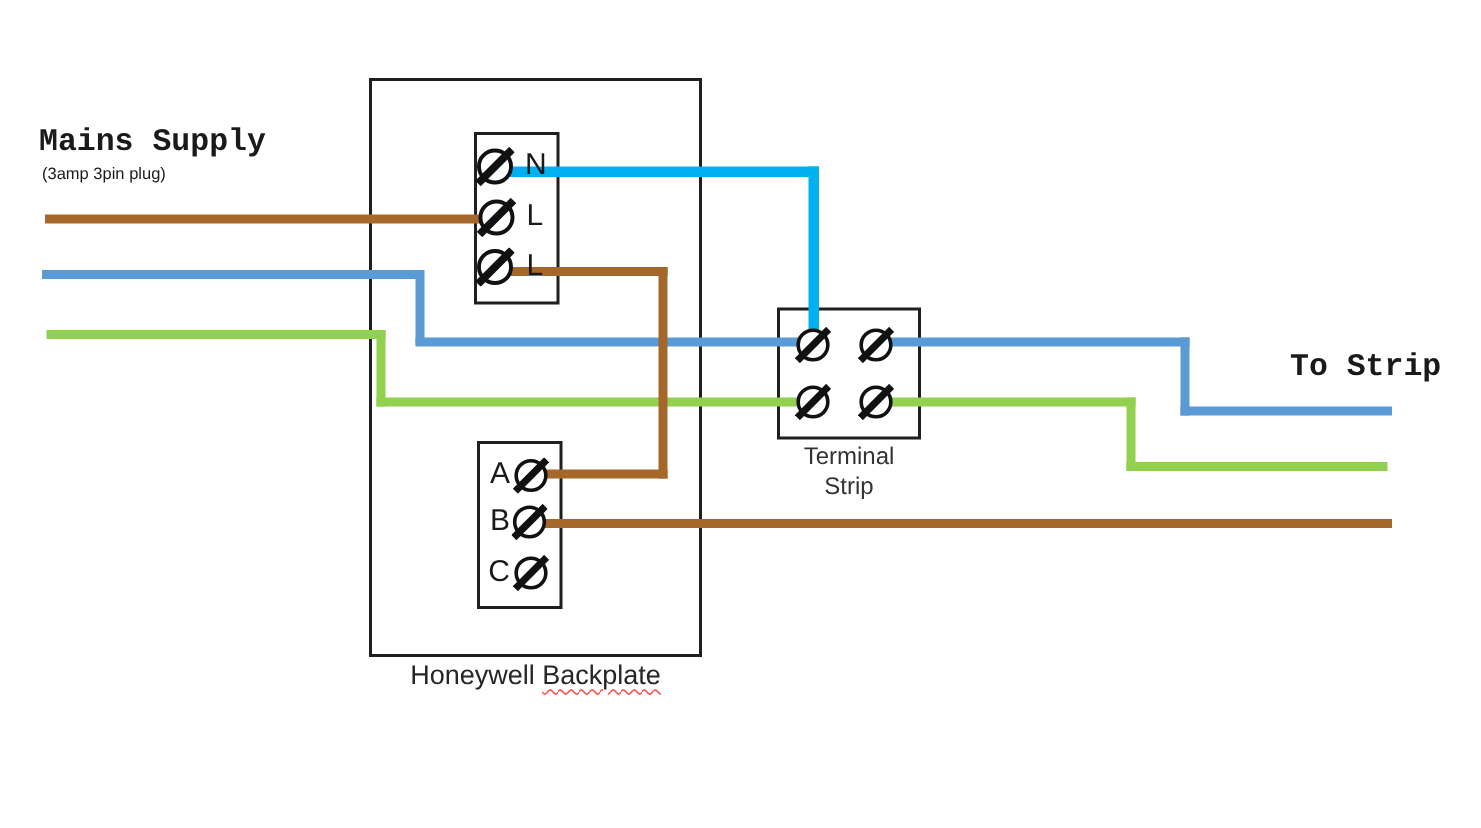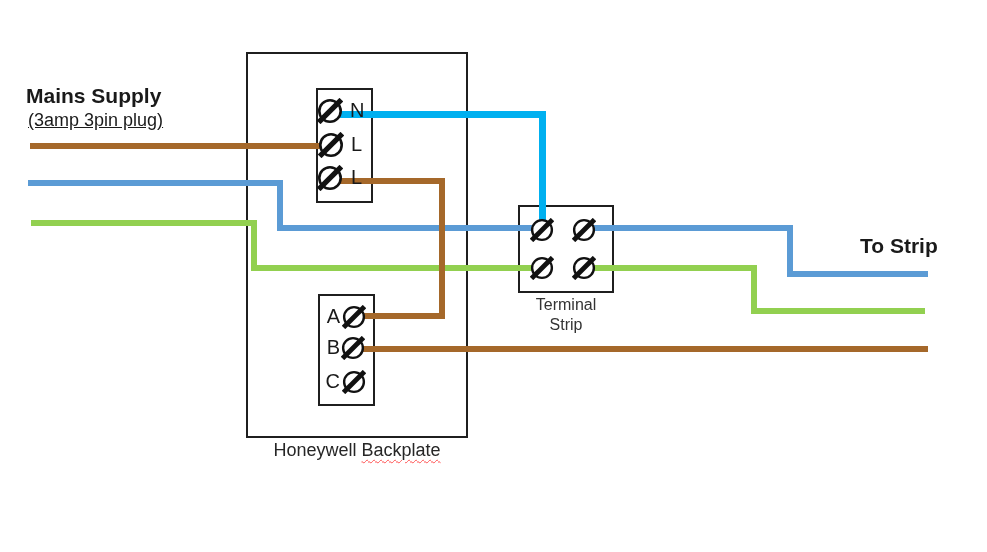--- a/index.html
+++ b/index.html
@@ -9,22 +9,22 @@
   }
   .abs{position:absolute;}
   .box{position:absolute;border:2px solid #1f1f1f;background:transparent;box-sizing:border-box;}
   .seg{position:absolute;}
   .seg.brown{background:var(--wire-brown,#A5682A);}
   .seg.blue{background:var(--wire-blue,#5B9BD5);}
   .seg.cyan{background:var(--wire-cyan,#00B0F0);}
   .seg.green{background:var(--wire-green,#92D050);}
   .screw{position:absolute;line-height:0;}
   .label{position:absolute;white-space:nowrap;}
-  .t-bold{font-weight:bold;font-size:21px;color:#1a1a1a;}
-  .t-sub{font-size:18px;color:#1a1a1a;text-decoration:underline;}
+  .t-bold{font-weight:bold;font-size:21px;color:#1a1a1a;font-family:Liberation Mono, monospace;}
+  .t-sub{font-size:11px;color:#1a1a1a;}
   .t-term{font-size:20px;color:#1a1a1a;}
   .t-caption{font-size:18px;color:#262626;}
   .t-strip{font-size:16px;color:#333;line-height:20px;text-align:center;}
   .wavy{text-decoration:underline wavy var(--spellcheck-red,#ff5252);text-decoration-thickness:1px;text-underline-offset:3px;}
   .group{position:absolute;inset:0;}
 </style>
 </head>
 <body>
 
 <div class="canvas">

